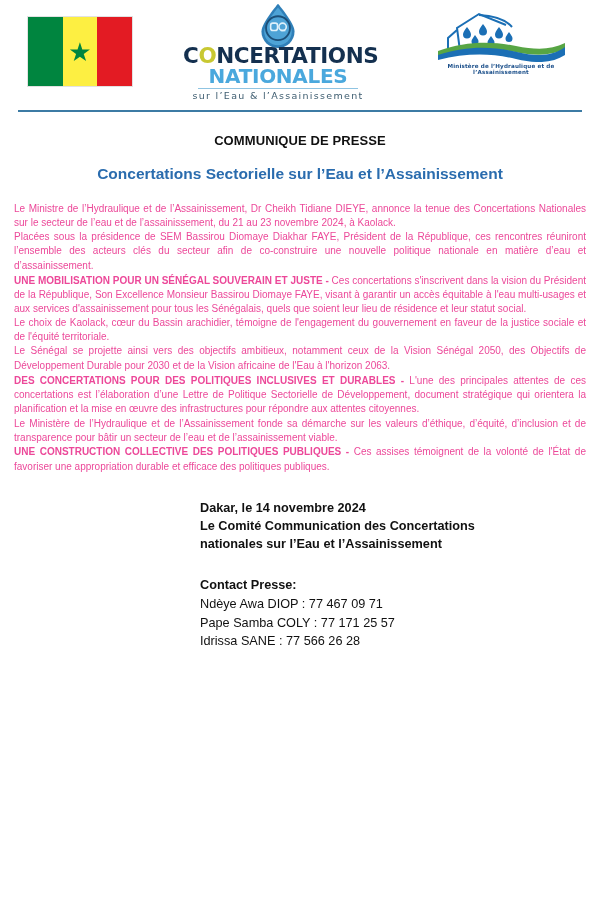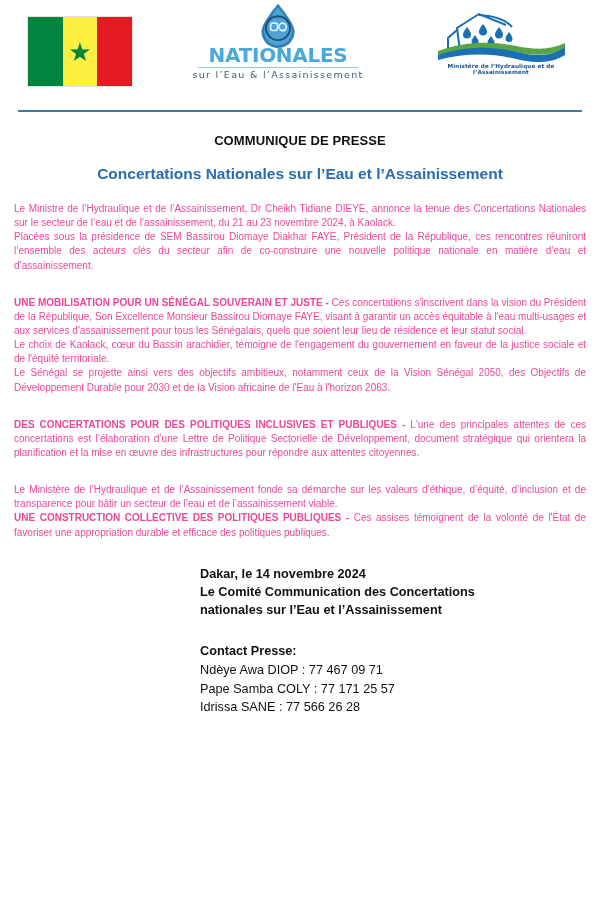--- a/index.html
+++ b/index.html
@@ -143,21 +143,21 @@
   .content {
     margin: 0 14px 0 14px;
     font-size: 10px;
     line-height: 1.415;
     color: #ec4899;
   }
   .para {
     text-align: justify;
     margin: 0;
   }
-  .block { margin-top: 23px; }
+  .block { margin-top: 1px; }
   .first-block { margin-top: 19px; }
   .lead { font-weight: bold; }
 
   
   .signature {
     margin: 25px 0 0 200px;
     width: 340px;
     font-size: 12.7px;
     line-height: 1.44;
     font-weight: bold;
@@ -194,20 +194,23 @@
 
   <div class="cn-logo">
     <svg class="cn-drop" viewBox="0 0 100 100">
       <path d="M50 4 C50 4 86 46 86 64 A36 36 0 0 1 14 64 C14 46 50 4 50 4 Z" fill="#2f7fb8"></path>
       <path d="M50 12 C50 12 80 48 80 64 A30 30 0 0 1 20 64 C20 48 50 12 50 12 Z" fill="#4ea3d6"></path>
       <circle cx="50" cy="57" r="26" fill="none" stroke="#1c4f78" stroke-width="4"></circle>
       <rect x="34" y="46" width="15" height="16" rx="5" fill="none" stroke="#dff1fb" stroke-width="3.5"></rect>
       <circle cx="60" cy="54" r="8" fill="none" stroke="#dff1fb" stroke-width="3.5"></circle>
       <path d="M56 62 l10 0" stroke="#dff1fb" stroke-width="3.5" fill="none"></path>
     </svg>
+    <div class="cn-word1">
+      <span>C</span><span class="o-accent">O</span><span>NCERTATIONS</span>
+    </div>
     <div class="cn-word2">NATIONALES</div>
     <div class="cn-rule"></div>
     <div class="cn-tag">sur l’Eau &amp; l’Assainissement</div>
   </div>
 
   <div class="min-logo">
     <svg class="min-art" width="140" height="52" viewBox="0 0 280 104">
       <path d="M58 82 L52 36 L96 8 L150 30" fill="none" stroke="#1b6fb5" stroke-width="4"></path>
       <path d="M52 40 L34 56 L34 84 L58 84" fill="none" stroke="#1b6fb5" stroke-width="4"></path>
       <path d="M96 10 C130 12 152 22 162 34" fill="none" stroke="#1b6fb5" stroke-width="4"></path>
@@ -220,37 +223,37 @@
       <path d="M14 82 C70 62 120 62 170 72 C210 80 240 80 268 66 L268 78 C240 92 208 92 168 84 C120 74 70 74 14 92 Z" fill="#57a544"></path>
       <path d="M14 90 C70 72 120 72 172 84 C212 94 244 92 268 74 L268 90 C244 106 212 108 170 98 C120 86 70 86 14 100 Z" fill="#1b6fb5"></path>
     </svg>
     <div class="min-caption">Ministère de l’Hydraulique et de l’Assainissement</div>
   </div>
 
   <div class="divider"></div>
 </div>
 
 <div class="doc-title">COMMUNIQUE DE PRESSE</div>
-<div class="doc-subtitle">Concertations Nationales sur l’Eau et l’Assainissement</div>
+<div class="doc-subtitle">Concertations Sectorielle sur l’Eau et l’Assainissement</div>
 
 <div class="content">
 
   <div class="first-block">
     <p class="para">Le Ministre de l’Hydraulique et de l’Assainissement, Dr Cheikh Tidiane DIEYE, annonce la tenue des Concertations Nationales sur le secteur de l’eau et de l’assainissement, du 21 au 23 novembre 2024, à Kaolack.</p>
     <p class="para">Placées sous la présidence de SEM Bassirou Diomaye Diakhar FAYE, Président de la République, ces rencontres réuniront l’ensemble des acteurs clés du secteur afin de co-construire une nouvelle politique nationale en matière d’eau et d’assainissement.</p>
   </div>
 
   <div class="block">
     <p class="para"><span class="lead">UNE MOBILISATION POUR UN SÉNÉGAL SOUVERAIN ET JUSTE - </span><span>Ces concertations s'inscrivent dans la vision du Président de la République, Son Excellence Monsieur Bassirou Diomaye FAYE, visant à garantir un accès équitable à l'eau multi-usages et aux services d'assainissement pour tous les Sénégalais, quels que soient leur lieu de résidence et leur statut social.</span></p>
     <p class="para">Le choix de Kaolack, cœur du Bassin arachidier, témoigne de l'engagement du gouvernement en faveur de la justice sociale et de l'équité territoriale.</p>
     <p class="para">Le Sénégal se projette ainsi vers des objectifs ambitieux, notamment ceux de la Vision Sénégal 2050, des Objectifs de Développement Durable pour 2030 et de la Vision africaine de l'Eau à l'horizon 2063.</p>
   </div>
 
   <div class="block">
-    <p class="para"><span class="lead">DES CONCERTATIONS POUR DES POLITIQUES INCLUSIVES ET PUBLIQUES - </span><span>L'une des principales attentes de ces concertations est l’élaboration d’une Lettre de Politique Sectorielle de Développement, document stratégique qui orientera la planification et la mise en œuvre des infrastructures pour répondre aux attentes citoyennes.</span></p>
+    <p class="para"><span class="lead">DES CONCERTATIONS POUR DES POLITIQUES INCLUSIVES ET DURABLES - </span><span>L'une des principales attentes de ces concertations est l’élaboration d’une Lettre de Politique Sectorielle de Développement, document stratégique qui orientera la planification et la mise en œuvre des infrastructures pour répondre aux attentes citoyennes.</span></p>
   </div>
 
   <div class="block">
     <p class="para">Le Ministère de l’Hydraulique et de l’Assainissement fonde sa démarche sur les valeurs d’éthique, d’équité, d’inclusion et de transparence pour bâtir un secteur de l’eau et de l’assainissement viable.</p>
     <p class="para"><span class="lead">UNE CONSTRUCTION COLLECTIVE DES POLITIQUES PUBLIQUES - </span><span>Ces assises témoignent de la volonté de l'État de favoriser une appropriation durable et efficace des politiques publiques.</span></p>
   </div>
 </div>
 
 <div class="signature">
   <div>Dakar, le 14 novembre 2024</div>

